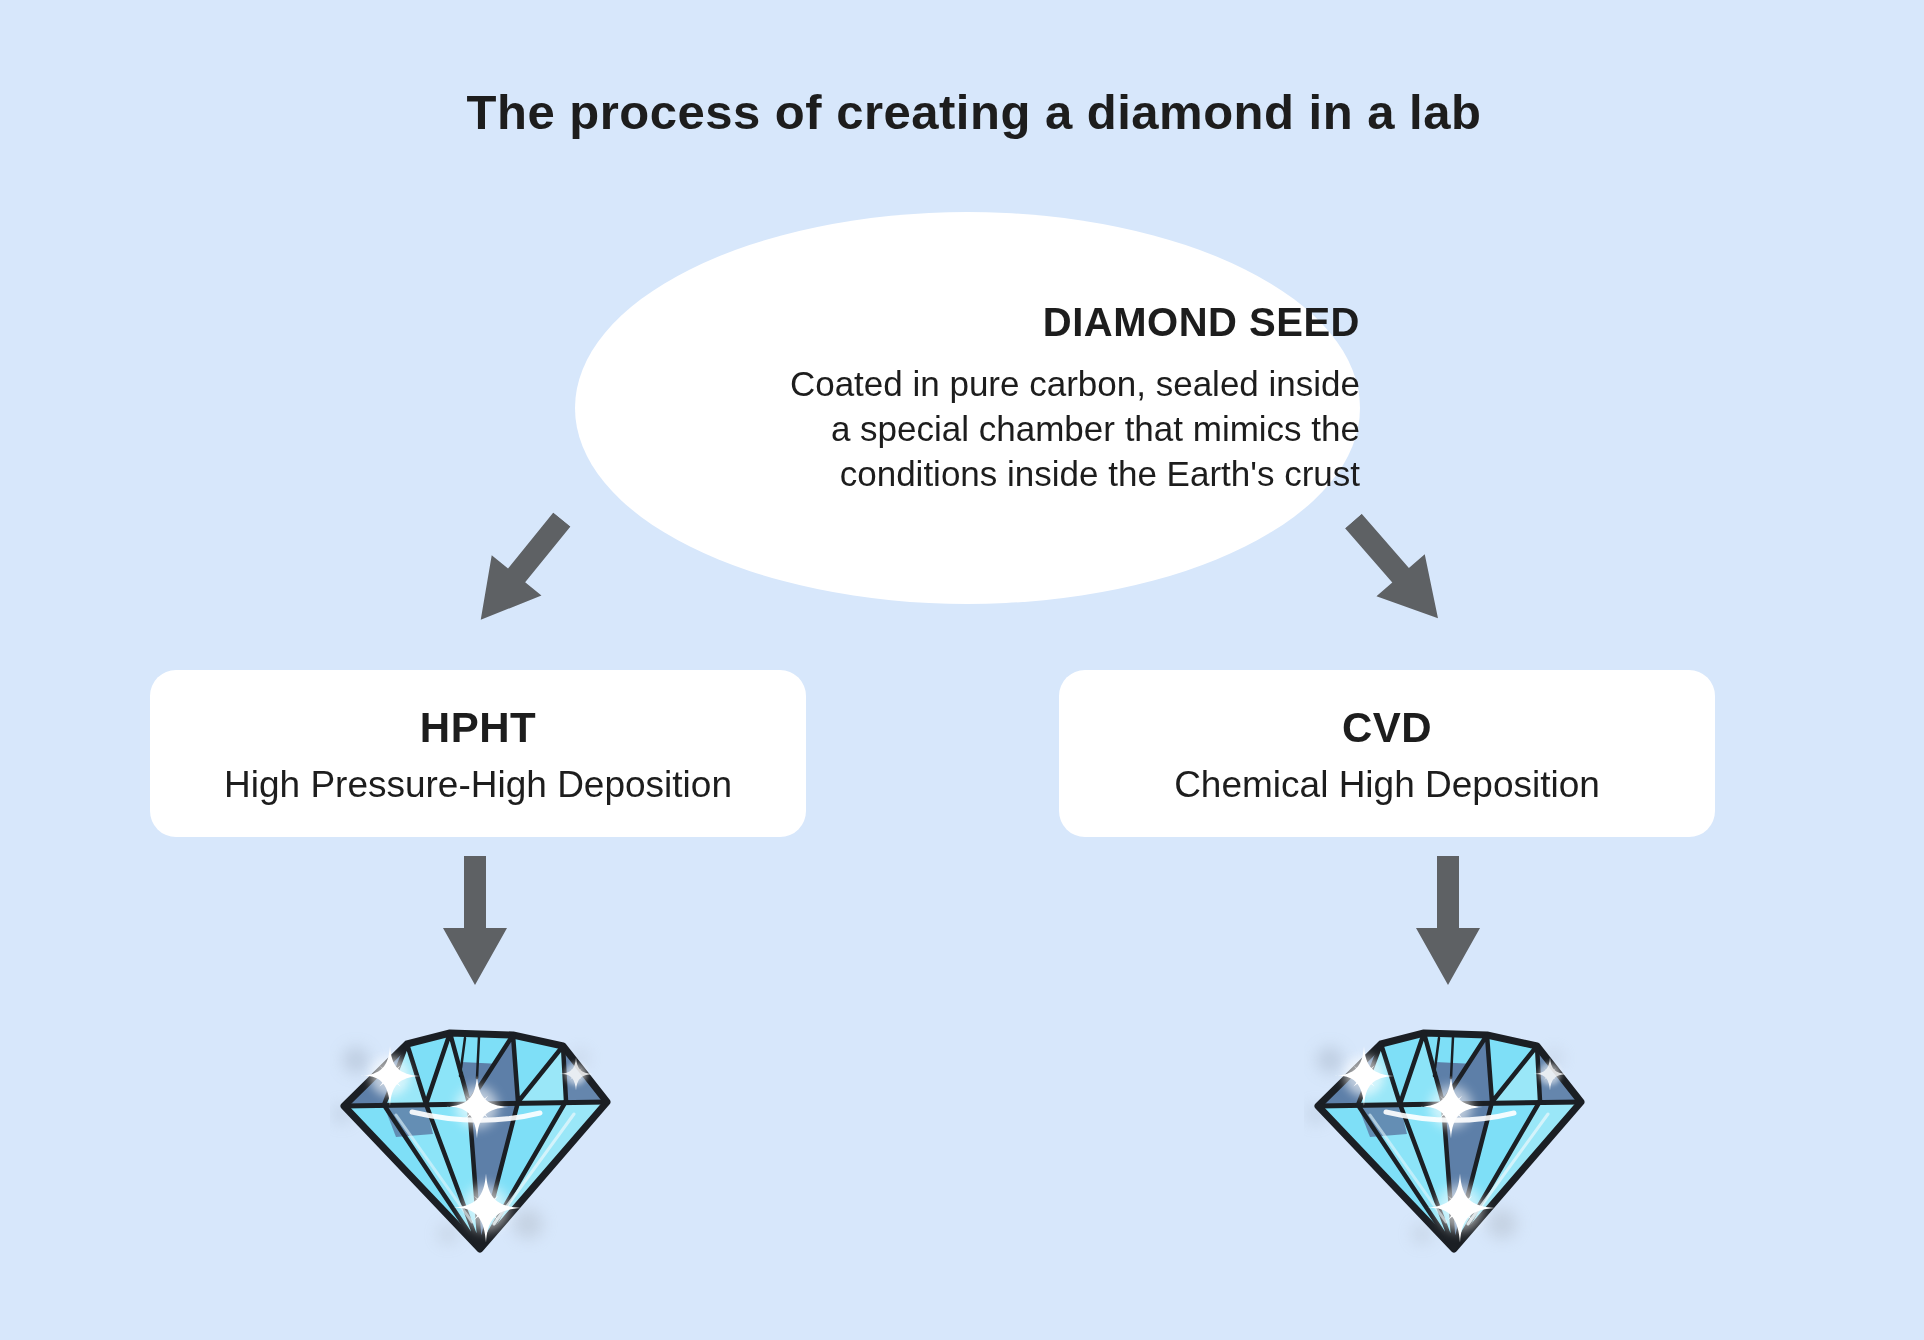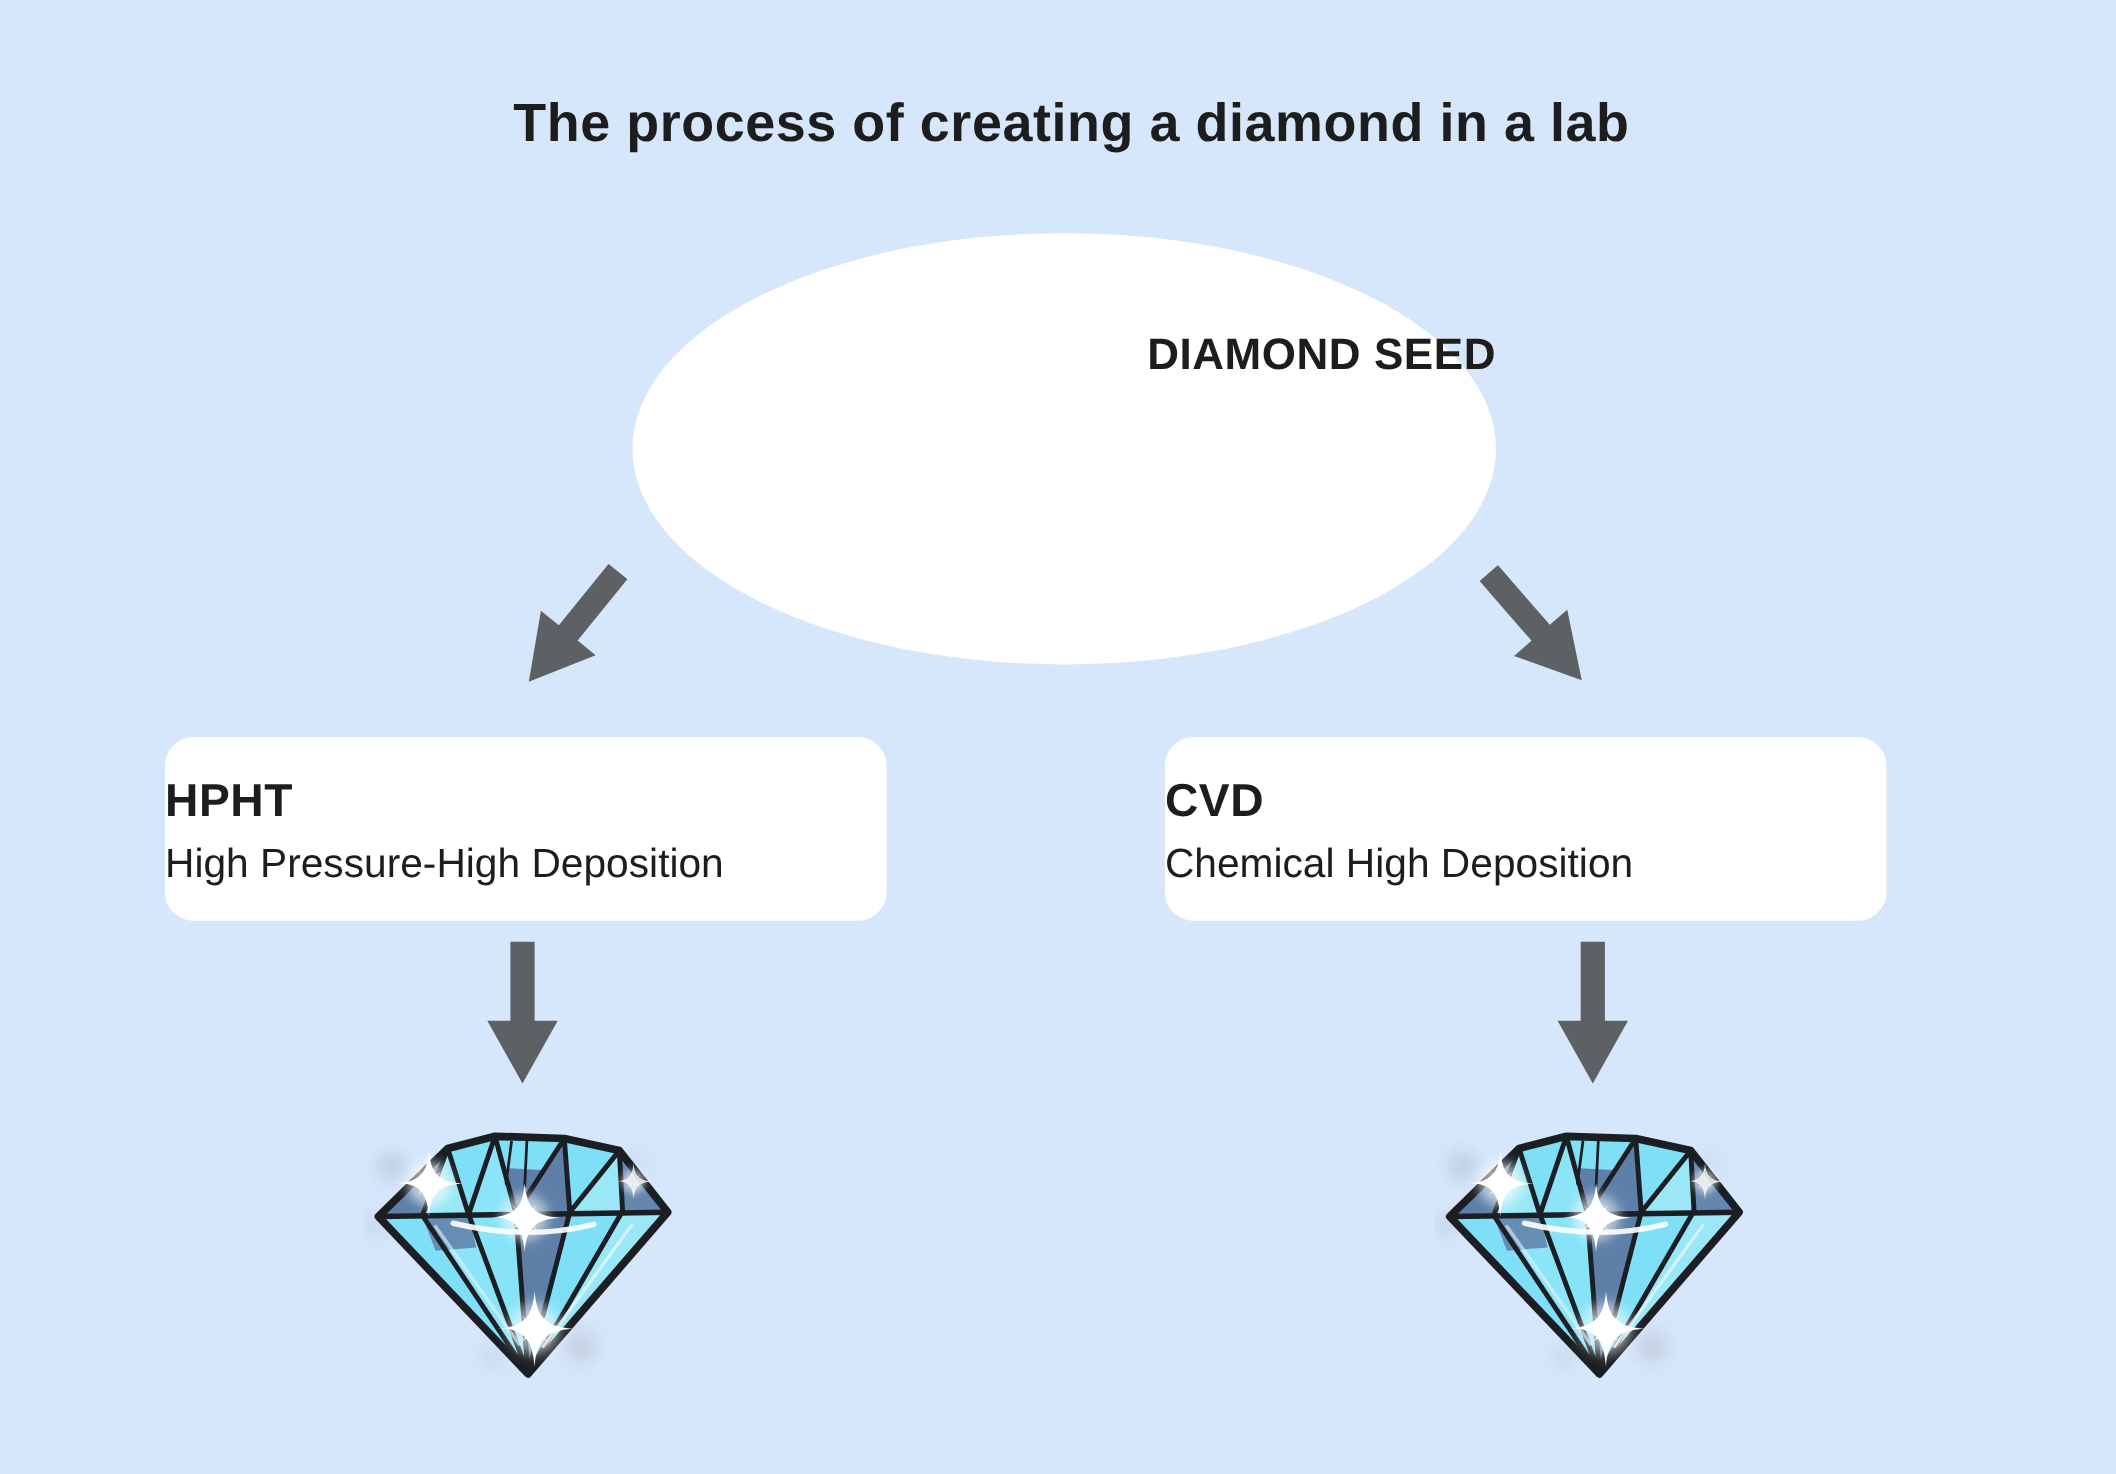--- a/index.html
+++ b/index.html
@@ -26,21 +26,21 @@
   .seed-ellipse{
     position:absolute;left:575px;top:212px;width:785px;height:392px;
     background:var(--card);border-radius:50%;
     text-align:right;padding-top:88px;
   }
   .seed-heading{margin:0 0 16px;font-size:40px;font-weight:700;letter-spacing:.5px}
   .seed-desc{margin:0;font-size:35px;line-height:45px;font-weight:400}
   .seed-desc span{display:block}
   .method-box{
     position:absolute;top:670px;width:656px;height:167px;
-    background:var(--card);border-radius:26px;text-align:left;padding-top:34px;
+    background:var(--card);border-radius:26px;text-align:center;padding-top:34px;
   }
   .method-box.hpht{left:150px}
   .method-box.cvd{left:1059px}
   .method-abbr{margin:0;font-size:42px;font-weight:700;letter-spacing:.5px}
   .method-name{margin:12px 0 0;font-size:37px;font-weight:400}
   .arrow{position:absolute;width:70px;height:130px;fill:var(--arrow)}
   .arrow.diag-left{left:486px;top:505px;transform:rotate(39deg)}
   .arrow.diag-right{left:1361px;top:505px;transform:rotate(-41deg)}
   .arrow.col-left{left:440px;top:856px}
   .arrow.col-right{left:1413px;top:856px}
@@ -115,20 +115,25 @@
     </g>
   </defs>
 </svg>
 
 <div class="canvas">
 
   <h1 class="title">The process of creating a diamond in a lab</h1>
 
   <section class="seed-ellipse">
     <h2 class="seed-heading">DIAMOND SEED</h2>
+    <p class="seed-desc">
+      <span>Coated in pure carbon, sealed inside</span>
+      <span>a special chamber that mimics the</span>
+      <span>conditions inside the Earth's crust</span>
+    </p>
   </section>
 
   <svg class="arrow diag-left" viewBox="0 0 70 130">
       <use href="#arrow-shape"></use>
     </svg>
   <svg class="arrow diag-right" viewBox="0 0 70 130">
       <use href="#arrow-shape"></use>
     </svg>
 
   <section class="method-box hpht">

